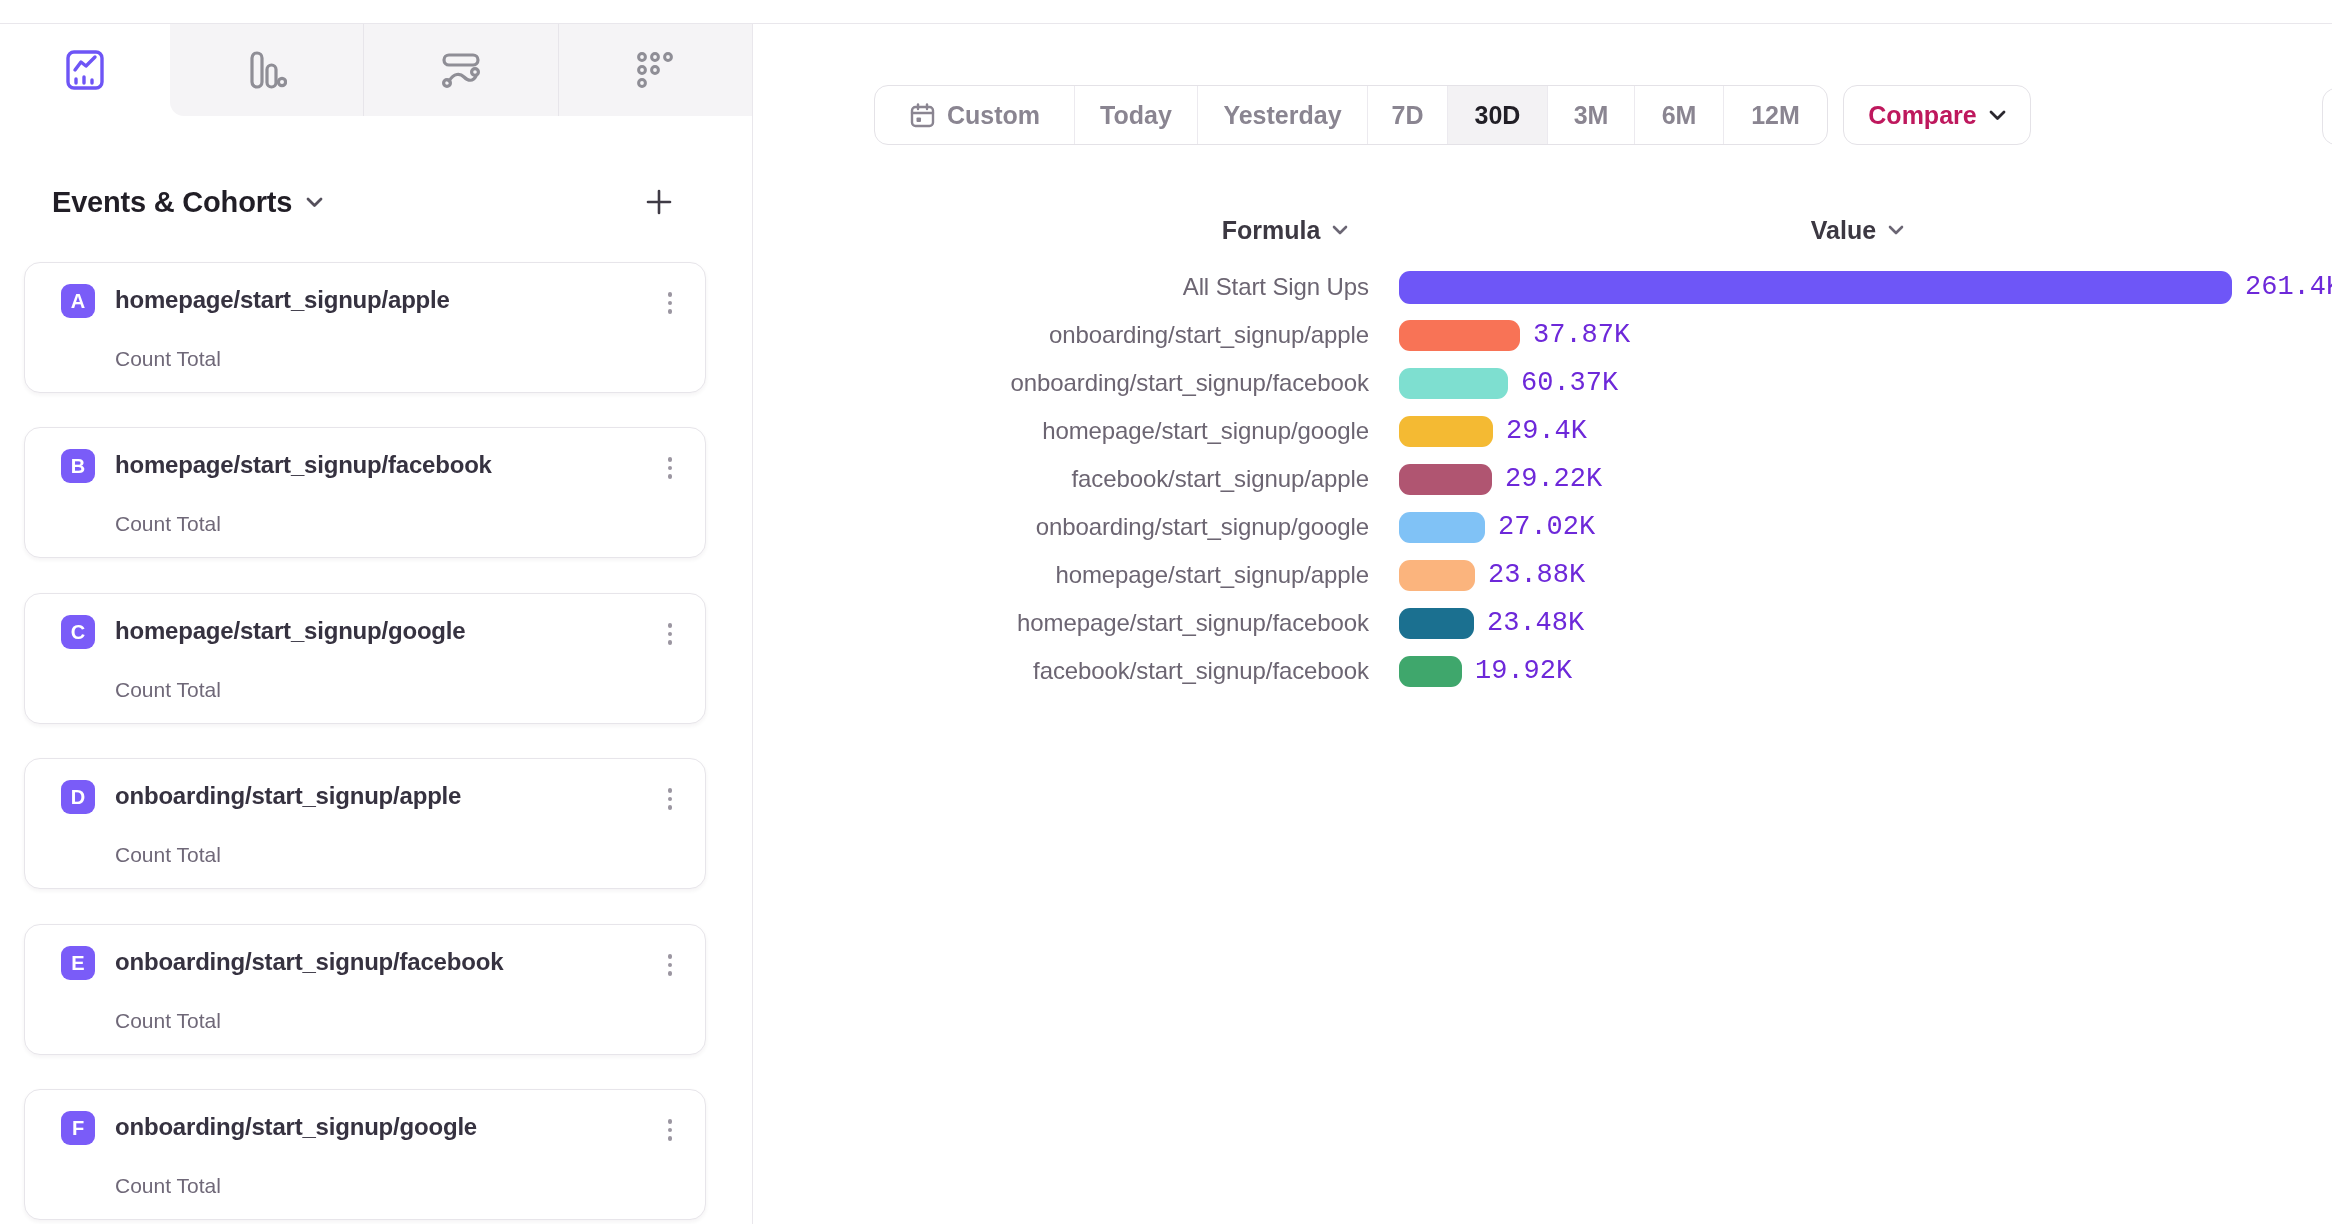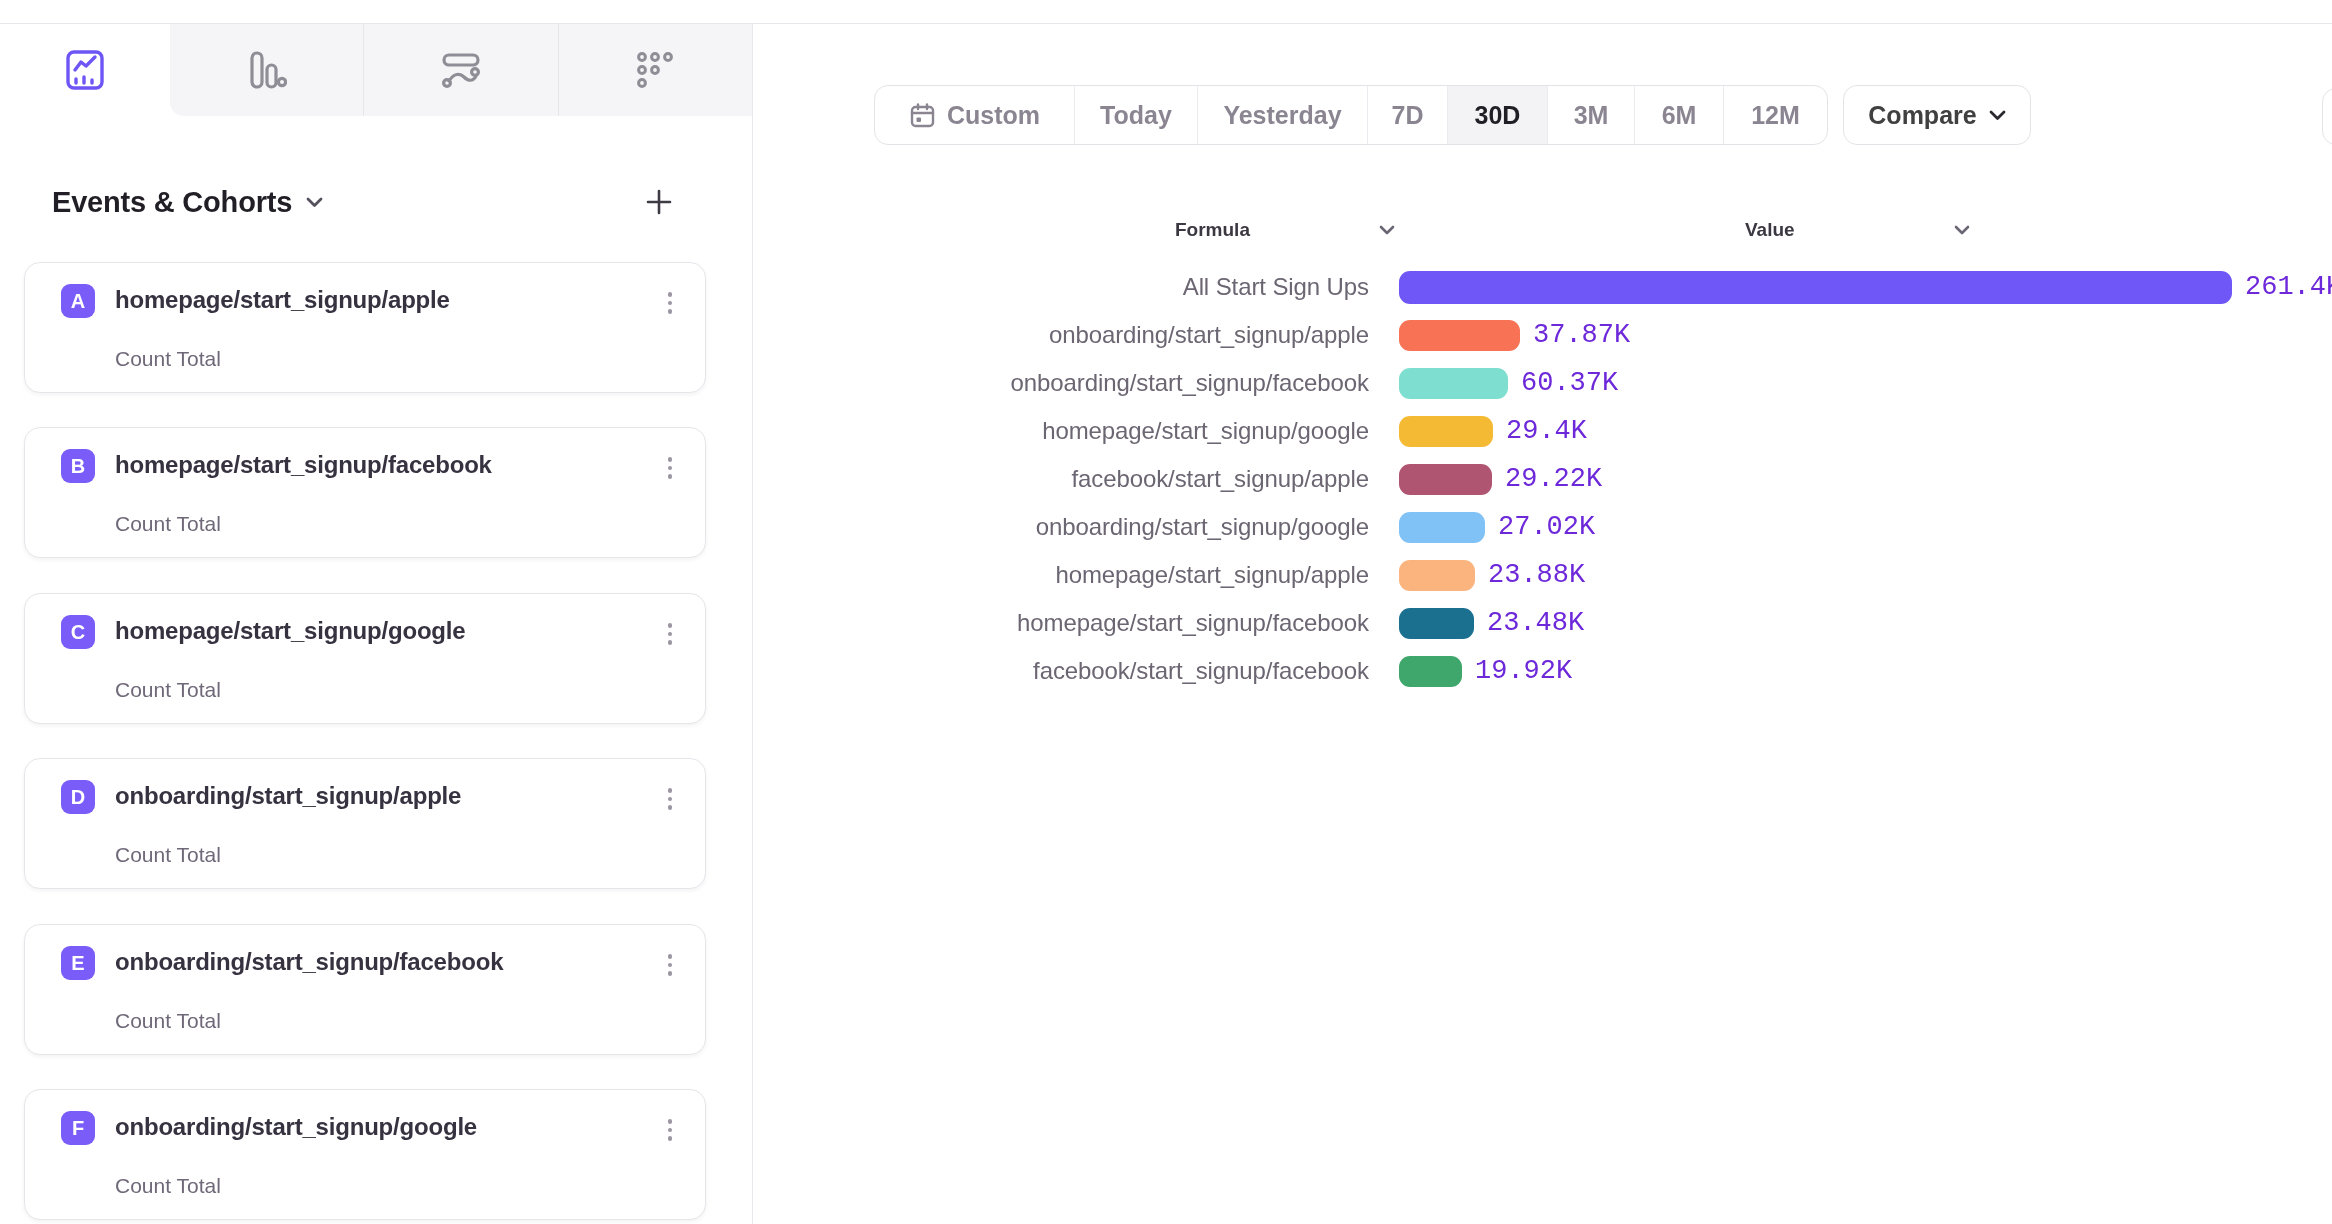--- a/index.html
+++ b/index.html
@@ -43,26 +43,26 @@
   
   .range-group{position:absolute;left:874px;top:85px;height:60px;display:flex;
     border:1px solid #e4e2e7;border-radius:14px;overflow:hidden;background:#fff;box-sizing:border-box;}
   .range-cell{display:flex;align-items:center;justify-content:center;gap:11px;
     font-size:25px;font-weight:700;color:#8a8591;cursor:pointer;box-sizing:border-box;white-space:nowrap;}
   .range-cell + .range-cell{border-left:1px solid #eceaef;}
   .range-cell.selected{background:#f3f2f4;color:#211f26;font-weight:700;}
   .compare-btn{position:absolute;left:1843px;top:85px;width:188px;height:60px;
     border:1px solid #e4e2e7;border-radius:14px;background:#fff;box-sizing:border-box;
     display:flex;align-items:center;justify-content:center;gap:12px;
-    font-size:25px;font-weight:700;color:#404040;cursor:pointer;}
+    font-size:25px;font-weight:700;color:#be185d;cursor:pointer;}
   .edge-btn{position:absolute;left:2322px;top:88px;width:48px;height:57px;
     border:1px solid #e5e3e8;border-radius:14px;background:#fff;box-sizing:border-box;cursor:pointer;}
   
   .col-head{position:absolute;top:214px;height:32px;display:flex;align-items:center;
-    justify-content:space-between;gap:12px;font-size:19px;font-weight:700;color:#3c3842;cursor:pointer;}
+    justify-content:center;gap:12px;font-size:25px;font-weight:700;color:#3c3842;cursor:pointer;}
   .col-head .chev{color:#6b6674;}
   .head-formula{left:1175px;width:220px;}
   .head-value{left:1745px;width:225px;}
   .chart{position:absolute;left:4px;top:263px;width:2332px;}
   .crow{display:flex;align-items:center;height:48px;}
   .clabel{flex:0 0 1365px;text-align:right;font-size:24px;color:#6c6572;
     letter-spacing:-0.1px;white-space:nowrap;}
   .cbar{height:31px;border-radius:11px;margin-left:30px;flex:0 0 auto;cursor:pointer;}
   .crow:first-child .cbar{height:33px;}
   .cval{margin-left:13px;font-family:Liberation Mono, monospace;font-size:27px;

